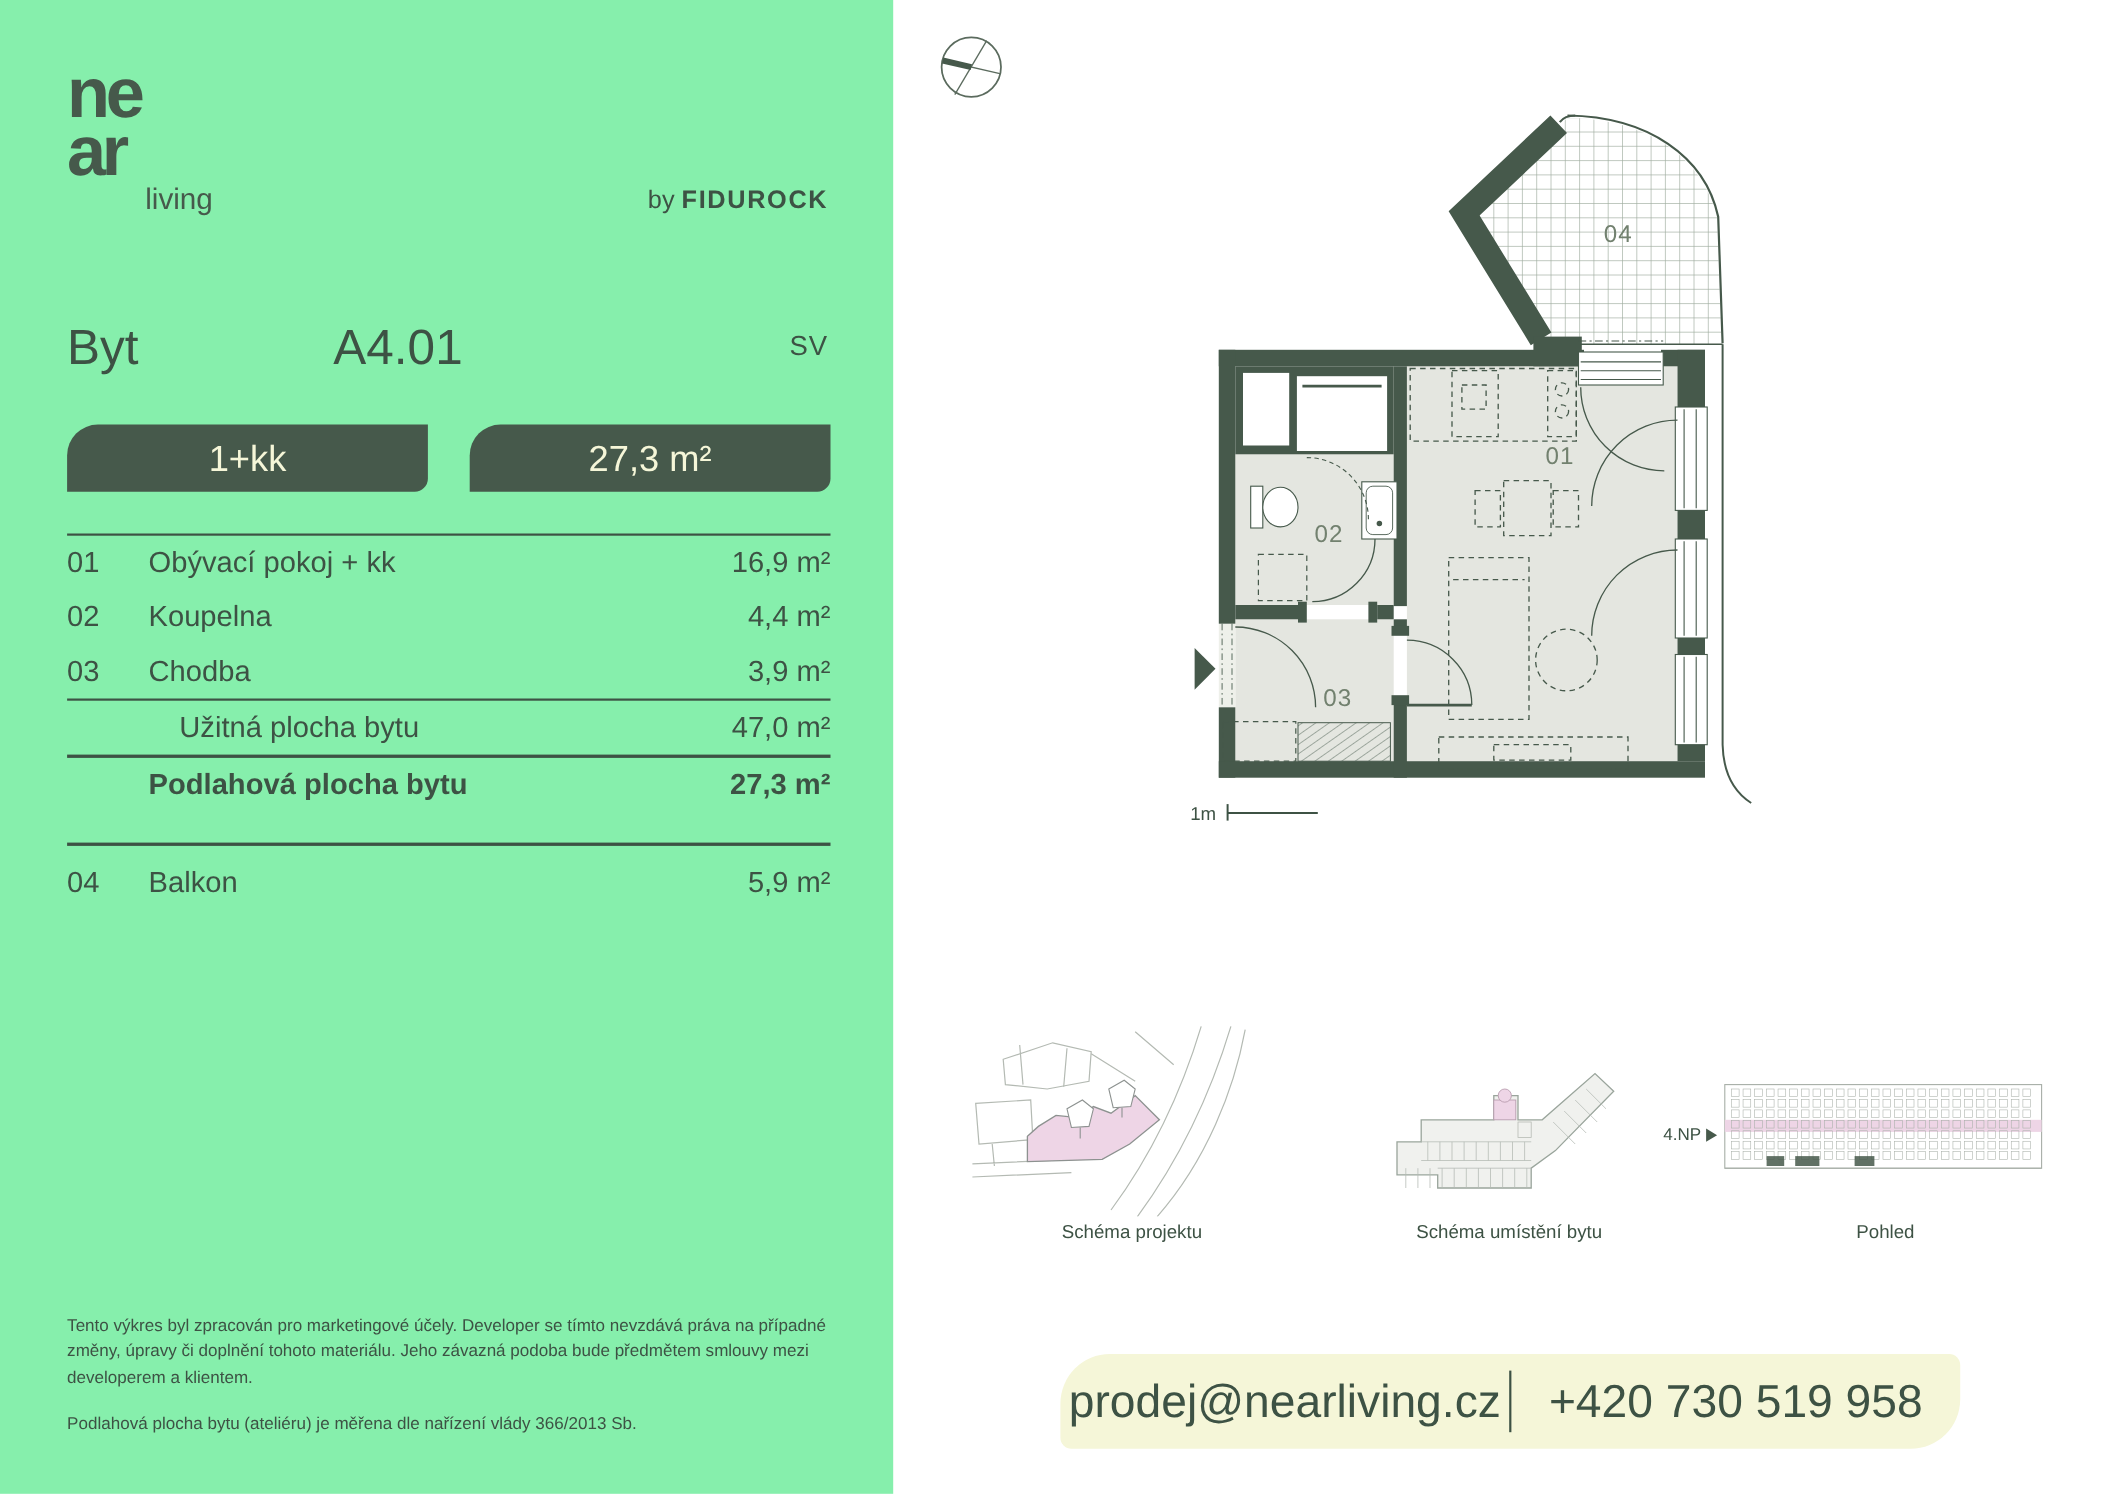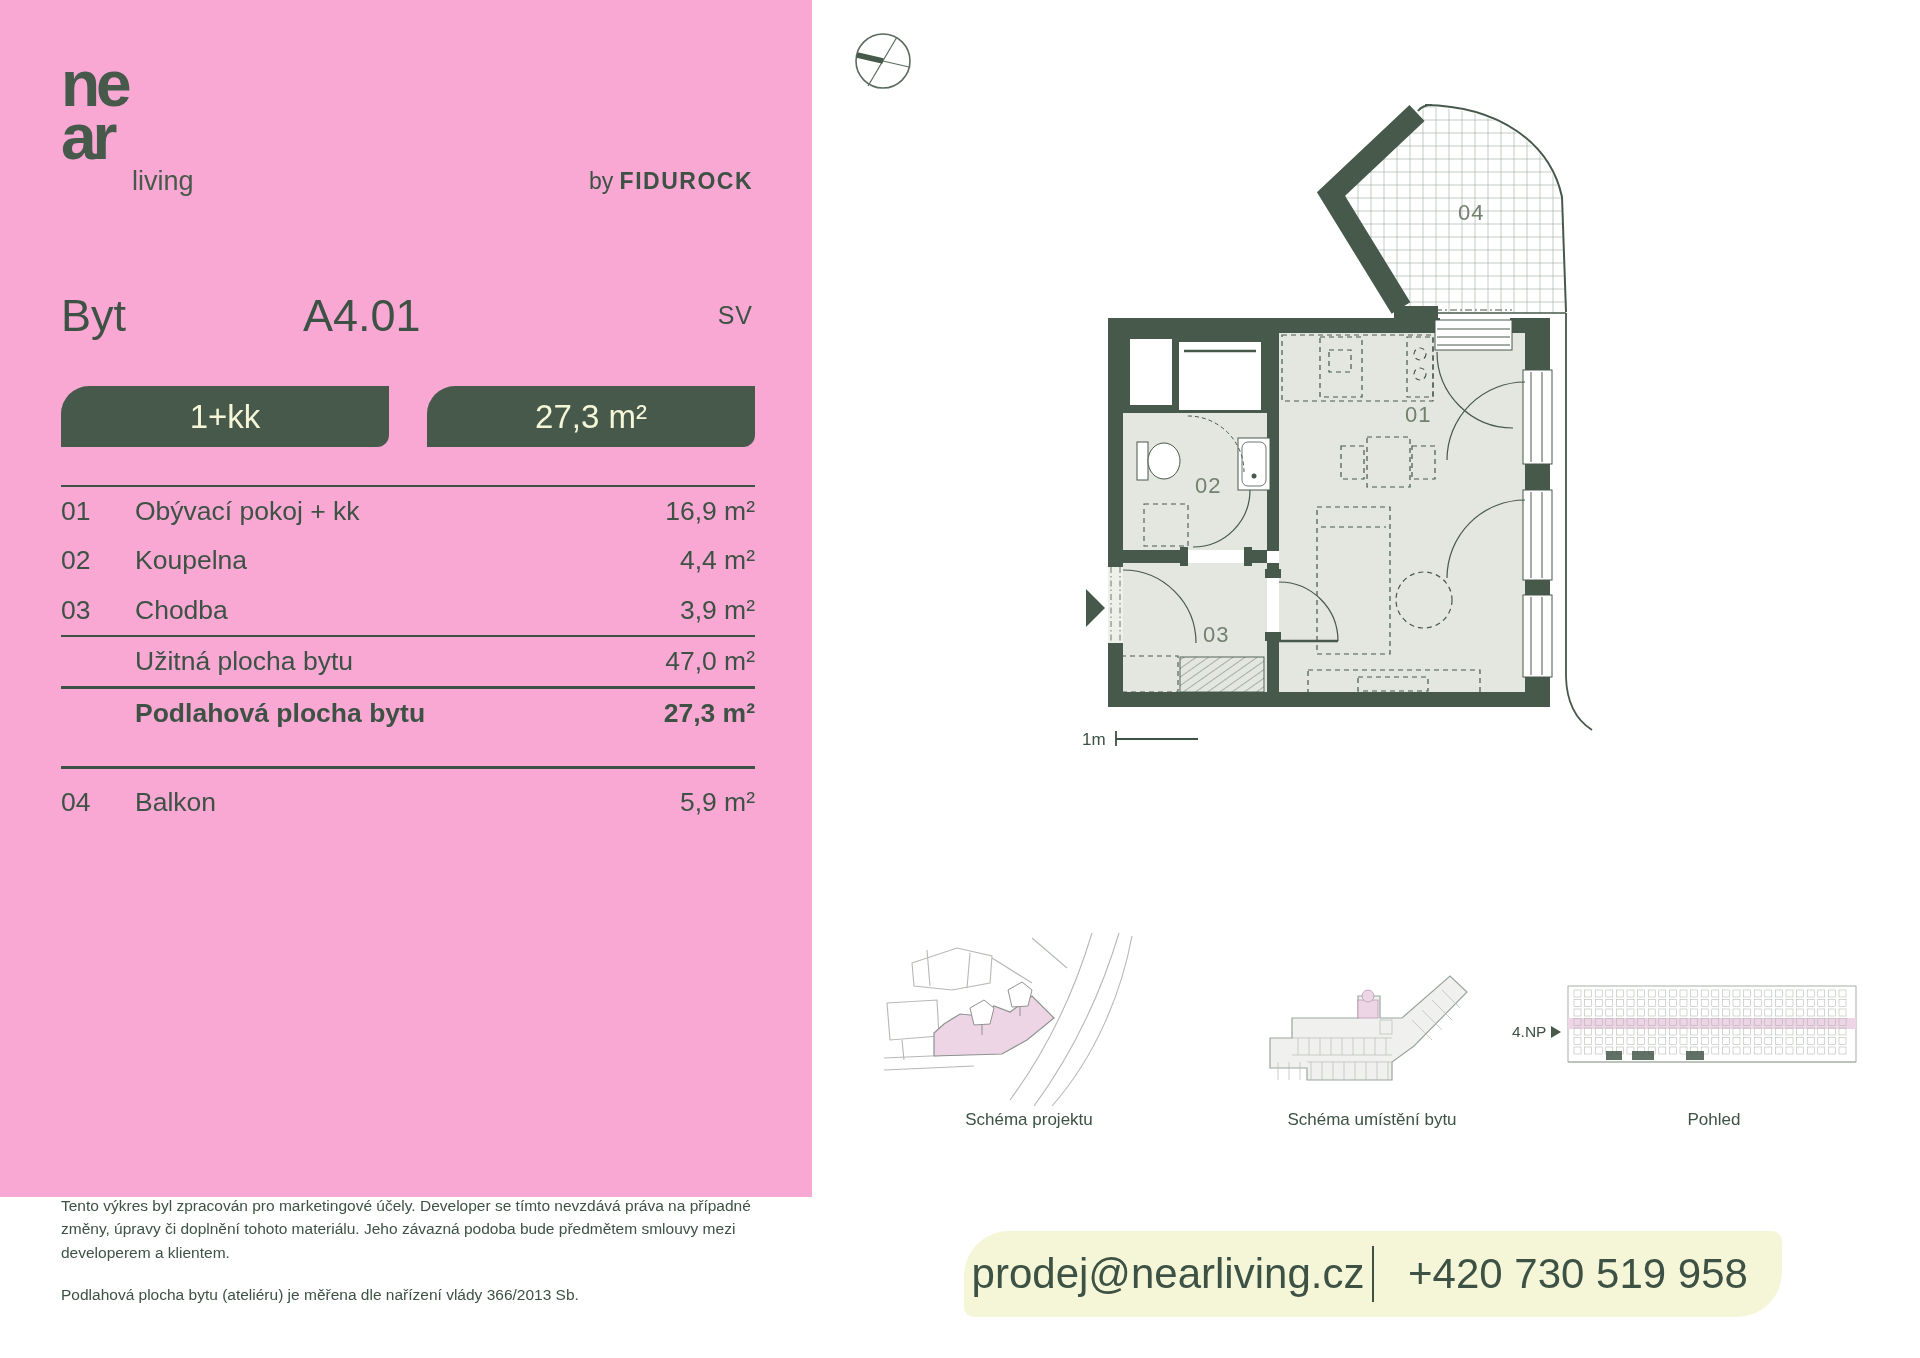--- a/index.html
+++ b/index.html
@@ -1,20 +1,20 @@
 <!DOCTYPE html>
 <html><head>
 <meta charset="utf-8">
 <style>
   * { margin:0; padding:0; box-sizing:border-box; }
   html,body { width:1920px; height:1358px; background:#ffffff; overflow:hidden;
     font-family:"Liberation Sans", sans-serif; }
 
   
-  .left-panel { position:absolute; left:0; top:0; width:812px; height:1197px; background:#f9a8d4; }
+  .left-panel { position:absolute; left:0; top:0; width:812px; height:1358px; background:#86efac; }
 
   .logo { position:absolute; left:61px; top:58px; color:#46594b; font-weight:bold;
           font-size:64px; line-height:53px; letter-spacing:-4px; }
   .logo-living { position:absolute; left:132px; top:166px; font-size:27px; font-weight:400;
           letter-spacing:0; color:#46594b; }
   .byline { position:absolute; left:0; top:168px; width:753px; text-align:right;
           font-size:23px; color:#3d5244; }
   .byline b { letter-spacing:1.5px; font-weight:bold; }
 
   .heading-byt   { position:absolute; left:61px;  top:290px; font-size:45px; color:#3d5244; }
@@ -24,21 +24,21 @@
 
   .badges { position:absolute; left:61px; top:386px; width:694px; display:flex; gap:38px; }
   .badge { flex:1; height:61px; background:#46594b; color:#f5f6d8; font-size:33px;
            border-radius:28px 0 12px 0; display:flex; align-items:center; justify-content:center; }
 
   .areas { position:absolute; left:61px; top:485px; width:694px; color:#3d5244; font-size:26.5px; }
   .arow { display:grid; grid-template-columns:74px 1fr auto; align-items:center; }
   .arow.h { height:49.3px; }
   .rule-thin  { border-top:2px solid #3d5244; }
   .rule-thick { border-top:3.5px solid #3d5244; }
-  .arow.total { height:49px; }
+  .arow.total { height:49px;gap:28px; }
   .arow.bold  { font-weight:bold; height:49px; }
   .spacer28 { height:28px; }
   .arow.ext { height:60px; align-items:center; padding-top:8px; }
 
   .disclaimer { position:absolute; left:61px; top:1194px; width:706px; font-size:15.5px;
                 line-height:1.5; color:#3d5244; }
   .disclaimer p { margin-bottom:19px; }
 
   
   .compass { position:absolute; left:852px; top:25px; }

